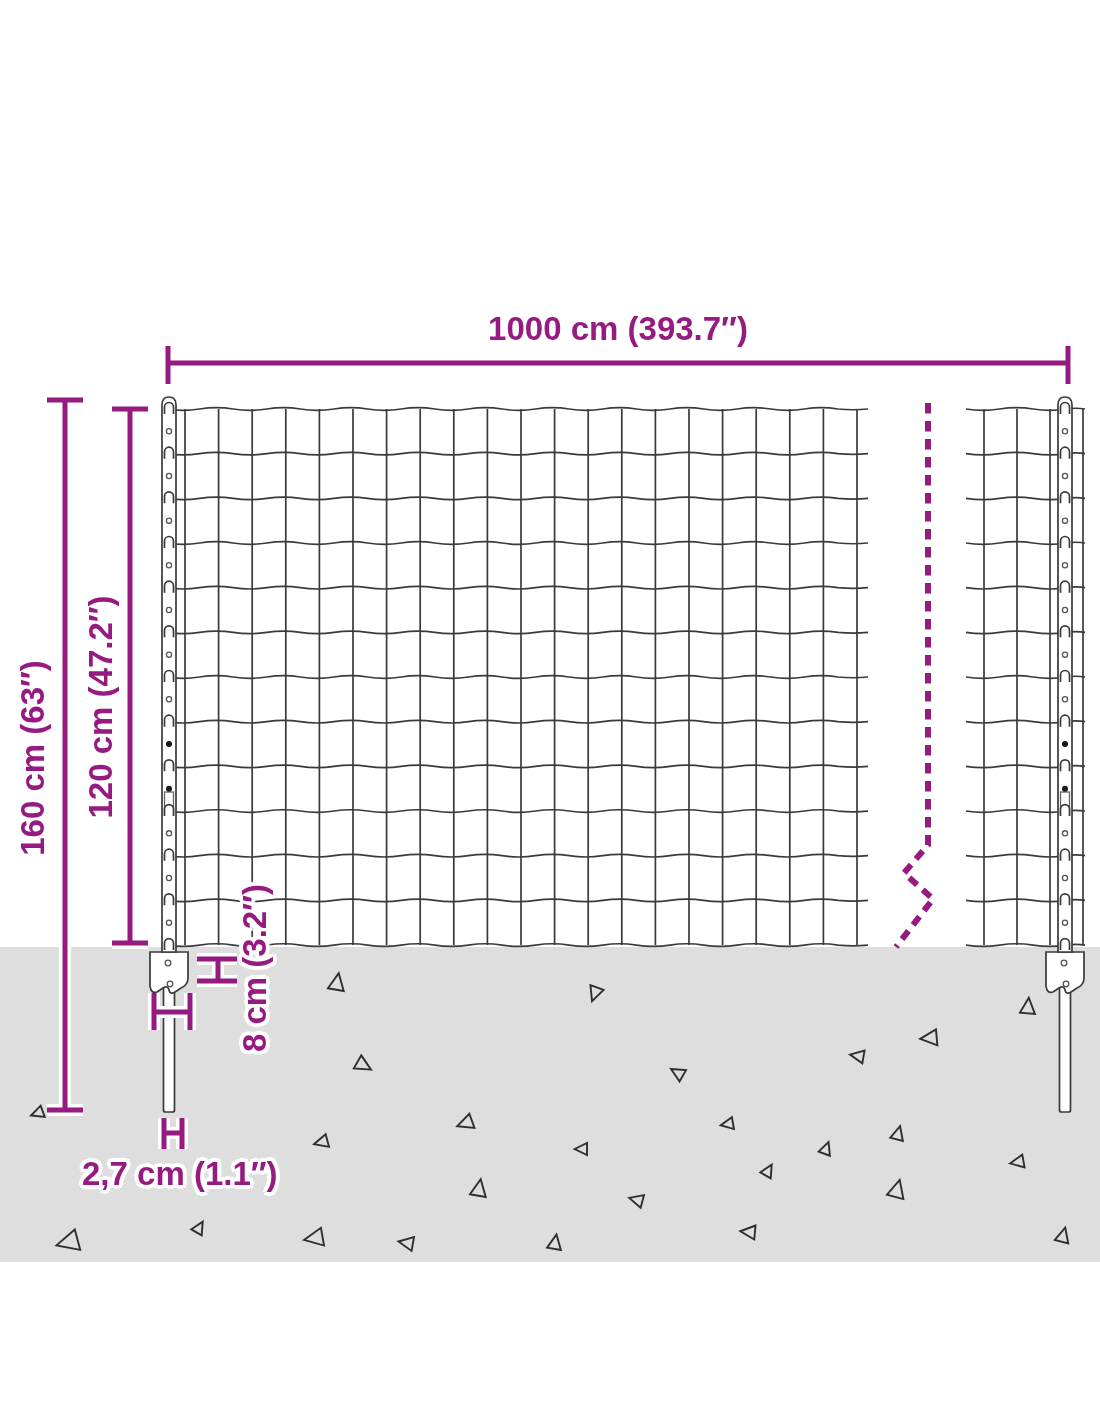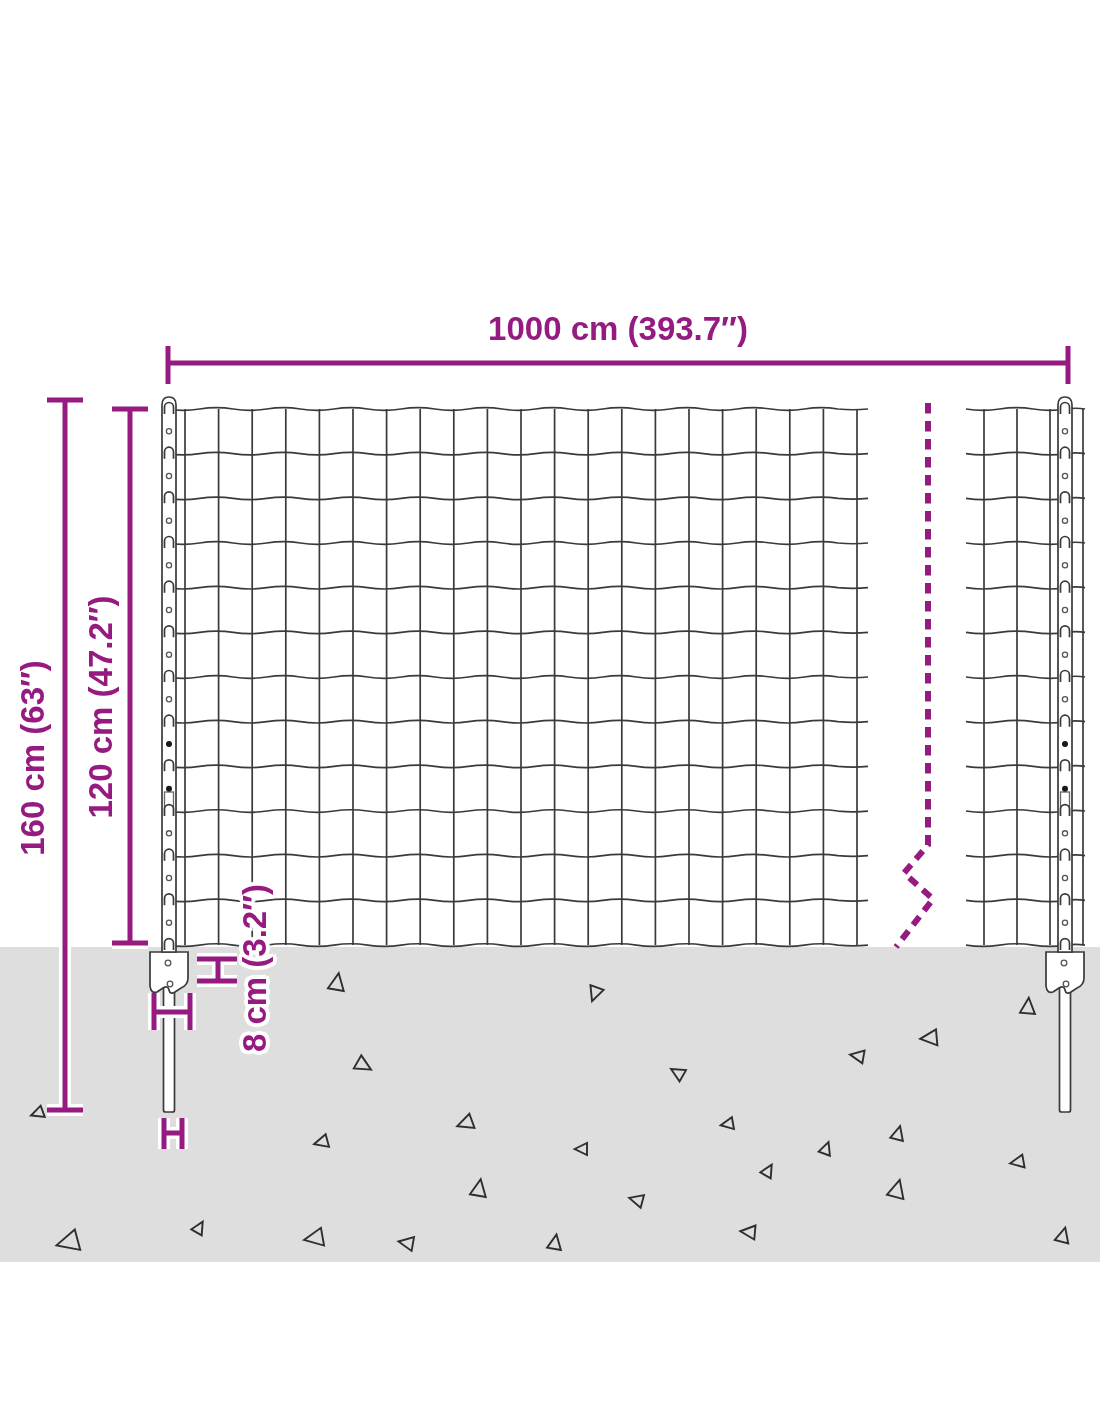--- a/index.html
+++ b/index.html
@@ -195,13 +195,14 @@
       <path class="dim" d="M197,959 H237 M218,959 V981 M197,981 H237"></path>
       <path class="dim" d="M154,993 V1030 M154,1012 H190 M190,993 V1030"></path>
       <path class="dim" d="M164,1118 V1149 M164,1133 H182 M182,1118 V1149"></path>
     </g>
   </svg>
 
   <div class="dim-label center" style="left:618px;top:311px;">1000 cm (393.7″)</div>
   <div class="dim-label rot" style="left:33px;top:758px;">160 cm (63″)</div>
   <div class="dim-label rot" style="left:101px;top:707px;">120 cm (47.2″)</div>
   <div class="dim-label rot haloed" style="left:255px;top:968px;">8 cm (3.2″)</div>
+  <div class="dim-label haloed" style="left:82px;top:1156px;">2,7 cm (1.1″)</div>
 </div>
 
 </body></html>

